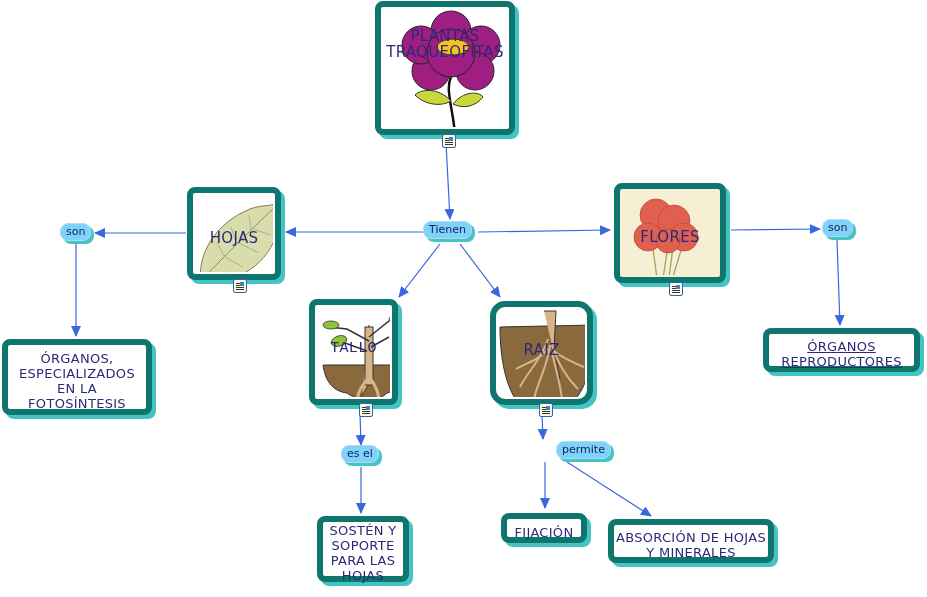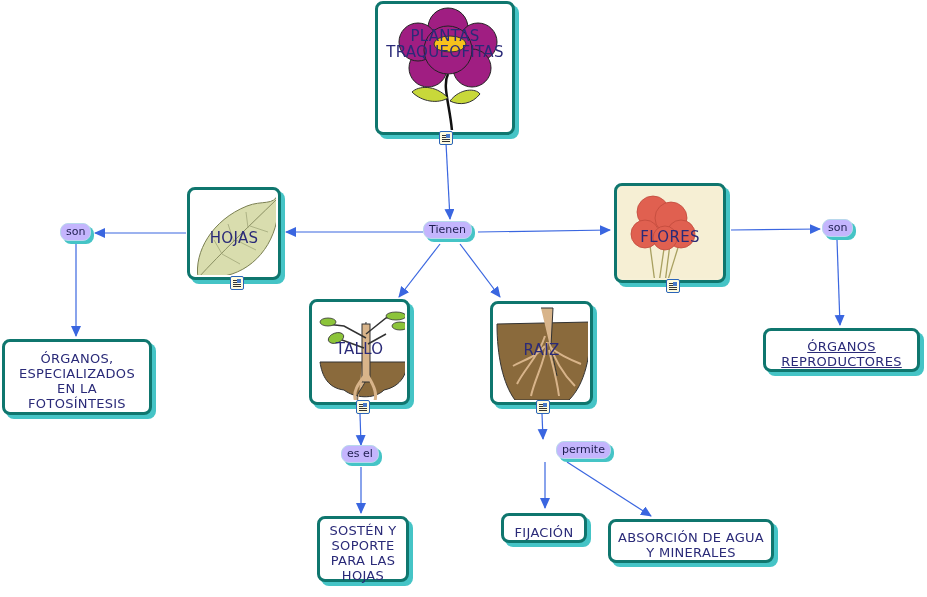--- a/index.html
+++ b/index.html
@@ -1,26 +1,26 @@
 <!DOCTYPE html>
 <html><head>
 <meta charset="utf-8">
 <style>
   html, body { margin:0; padding:0; }
   body { width:927px; height:597px; position:relative; background:#ffffff; overflow:hidden;
          font-family:"DejaVu Sans", sans-serif; }
   #links { position:absolute; left:0; top:0; width:927px; height:597px; }
   .node { position:absolute; box-sizing:border-box; background:#ffffff;
-          border:3px solid #0f766e; border-radius:8px;
+          border:6px solid #0f766e; border-radius:8px;
           box-shadow:4px 4px 0 #45c4c6; display:flex; align-items:center; justify-content:center;
           text-align:center; color:#2a2a78; overflow:visible; }
   .node .txt { position:relative; z-index:2; font-size:13px; line-height:15px; letter-spacing:0.3px;margin-top:8px; }
   .img-node .txt { font-size:15px; line-height:16px; }
   .img-node .pic { position:absolute; inset:2px; border-radius:6px; overflow:hidden; z-index:1; }
-  .link-label { position:absolute; box-sizing:border-box; background:#c4b5fd; border:1px solid #b8d8ec;
+  .link-label { position:absolute; box-sizing:border-box; background:#7dd3fc; border:1px solid #b8d8ec;
           border-radius:8px; box-shadow:3px 3px 0 #45c4c6; font-size:11px; color:#1e1e50;
           padding:1px 5px; line-height:14px; white-space:nowrap; }
   .doc-icon { position:absolute; width:14px; height:14px; box-sizing:border-box; z-index:3;
           border:1px solid #2a64b8; background:#fffbe0; border-radius:2px; }
   .doc-icon::before { content:""; position:absolute; left:2px; top:3px; width:4px; height:1px; background:#333;
           box-shadow:0 2px 0 #333, 0 4px 0 #333, 4px 4px 0 #333, 0 6px 0 #333, 4px 6px 0 #333; }
   .doc-icon::after { content:""; position:absolute; right:2px; top:2px; width:4px; height:4px; background:#4a7ac8; }
 </style>
 </head>
 <body>
@@ -106,21 +106,21 @@
         <circle cx="26" cy="46" r="14"></circle>
         <circle cx="62" cy="46" r="14"></circle>
         <circle cx="46" cy="50" r="12"></circle>
       </g>
     </svg>
   </div>
   <span class="txt">FLORES</span>
   <span class="doc-icon" style="left:49px; top:93px;"></span>
 </div>
 
-<div class="node img-node" style="left:309px; top:299px; width:101px; height:106px;">
+<div class="node img-node" style="left:309px; top:299px; width:89px; height:106px;font-family:Liberation Mono, monospace;">
   <div class="pic">
     <svg width="99" height="102" viewBox="0 0 99 102">
       <path d="M6 58 L94 58 C 92 70, 88 82, 70 86 C 60 96, 40 94, 30 86 C 14 84, 8 72, 6 58 Z" fill="#8a6a3c" stroke="#333" stroke-width="1"></path>
       <path d="M52 18 C 50 40, 54 60, 52 76 C 48 86, 40 90, 44 100" stroke="#333" stroke-width="1" fill="#d8b48a"></path>
       <rect x="48" y="20" width="8" height="58" fill="#d8b48a" stroke="#333" stroke-width="1"></rect>
       <path d="M52 70 C 44 80, 38 88, 42 98 M54 72 C 60 82, 64 90, 60 100" stroke="#d8b48a" stroke-width="3" fill="none"></path>
       <g stroke="#333" stroke-width="1.5" fill="none">
         <path d="M52 34 L30 22 L12 20"></path>
           <path d="M52 30 L72 14 L90 10"></path>
           <path d="M54 40 L72 30"></path>
@@ -131,21 +131,21 @@
         <ellipse cx="22" cy="34" rx="8" ry="5" transform="rotate(-20 22 34)"></ellipse>
         <ellipse cx="82" cy="12" rx="10" ry="4"></ellipse>
         <ellipse cx="86" cy="22" rx="8" ry="4"></ellipse>
       </g>
     </svg>
   </div>
   <span class="txt" style="margin-top:-6px;">TALLO</span>
   <span class="doc-icon" style="left:44px; top:98px;"></span>
 </div>
 
-<div class="node img-node" style="left:490px; top:301px; width:103px; height:104px;">
+<div class="node img-node" style="left:490px; top:301px; width:103px; height:104px;border-radius:15px;">
   <div class="pic">
     <svg width="99" height="100" viewBox="0 0 99 100">
       <path d="M2 18 L96 16 C 96 50, 90 78, 74 94 L 20 94 C 8 78, 2 50, 2 18 Z" fill="#8a6a3c" stroke="#333" stroke-width="1"></path>
       <path d="M46 2 L58 2 L56 40 C 58 52, 60 60, 62 70" stroke="#333" stroke-width="1" fill="#d8b48a"></path>
       <g stroke="#d8b48a" stroke-width="2" fill="none">
         <path d="M50 30 C 44 50, 30 62, 22 78"></path>
           <path d="M52 36 C 50 56, 40 72, 36 90"></path>
         <path d="M54 36 C 60 56, 70 70, 80 80"></path>
           <path d="M54 44 C 58 60, 62 74, 64 90"></path>
         <path d="M50 40 C 40 52, 28 54, 18 60"></path>
@@ -175,14 +175,14 @@
   <span class="txt" style="width:84px;">SOSTÉN Y SOPORTE PARA LAS HOJAS</span>
 </div>
 
 <div class="link-label" style="left:516px; top:441px;margin-left:40px;">permite</div>
 
 <div class="node" style="left:501px; top:513px; width:86px; height:30px;">
   <span class="txt">FIJACIÓN</span>
 </div>
 
 <div class="node" style="left:608px; top:519px; width:166px; height:44px;">
-  <span class="txt" style="width:150px;">ABSORCIÓN DE AGUA Y MINERALES</span>
+  <span class="txt" style="width:150px;">ABSORCIÓN DE HOJAS Y MINERALES</span>
 </div>
 
 </body></html>

